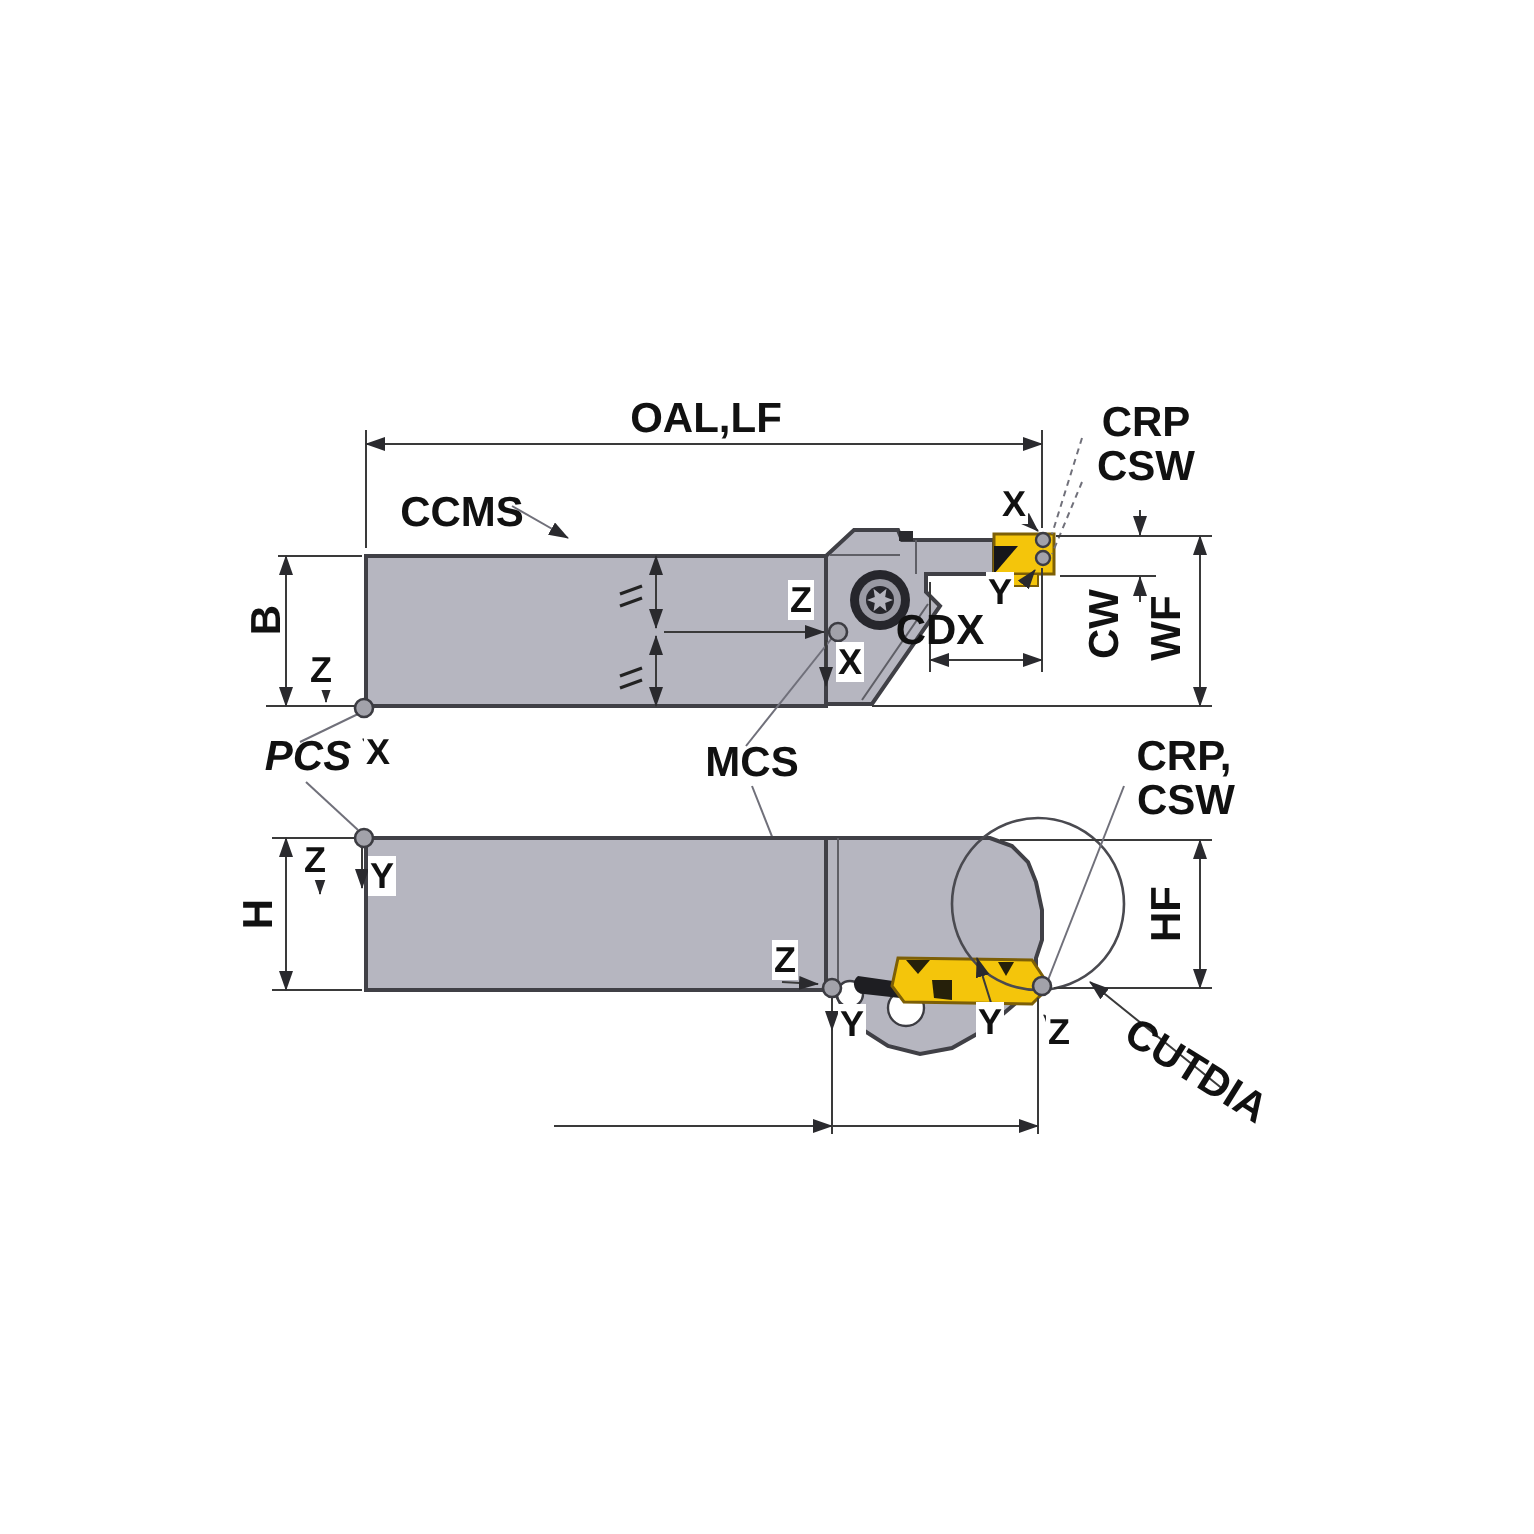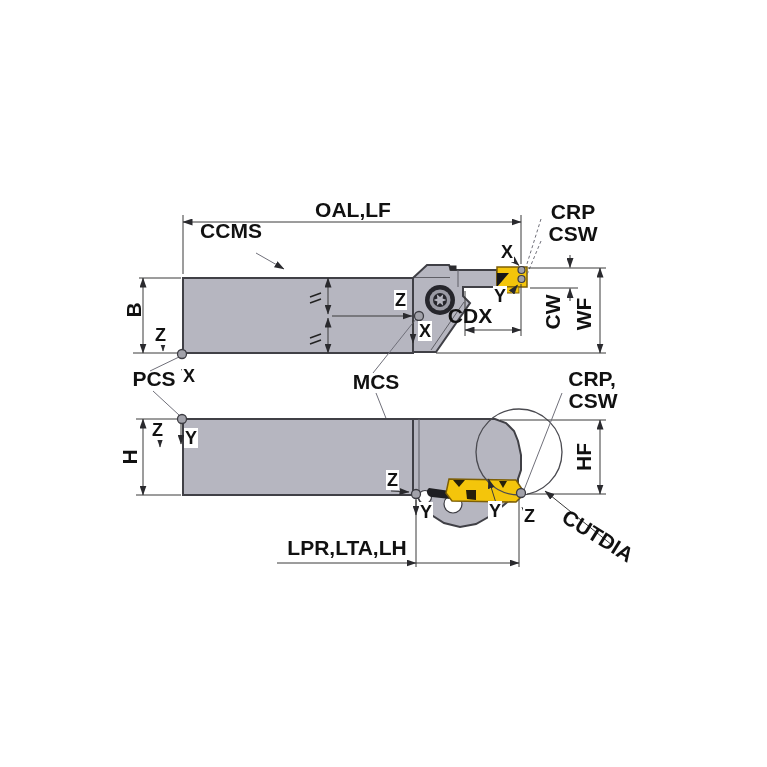--- a/index.html
+++ b/index.html
@@ -141,42 +141,41 @@
     <line x1="416" y1="499" x2="416" y2="515" class="dim" marker-end="url(#arr)"></line>
     <line x1="496" y1="503" x2="488.5" y2="479" class="dim" marker-end="url(#arr)"></line>
     <line x1="527" y1="514" x2="522" y2="507.5" class="dim" marker-end="url(#arr)"></line>
 
     <circle cx="182" cy="419" r="4.5" stroke="#3c3c42" stroke-width="1.3" fill="#a2a2aa"></circle>
     <circle cx="416" cy="494" r="4.5" stroke="#3c3c42" stroke-width="1.3" fill="#a2a2aa"></circle>
     <circle cx="521" cy="493" r="4.5" stroke="#3c3c42" stroke-width="1.3" fill="#a2a2aa"></circle>
   </svg>
 
   <div class="lbl" style="left:283px;top:199px;width:140px;">OAL,LF</div>
-  <div class="lbl left" style="left:189px;top:220px;width:84px;">CCMS</div>
+  <div class="lbl left" style="left:189px;top:246px;width:84px;">CCMS</div>
   <div class="lbl left" style="left:541px;top:201px;width:64px;">CRP</div>
   <div class="lbl left" style="left:541px;top:223px;width:64px;">CSW</div>
   <div class="lbl axis" style="left:500px;top:242px;">X</div>
   <div class="lbl axis" style="left:493px;top:286px;">Y</div>
   <div class="lbl" style="left:443px;top:305px;width:54px;">CDX</div>
   <div class="lbl rot" style="left:528px;top:301px;width:50px;">CW</div>
   <div class="lbl rot" style="left:559px;top:303px;width:50px;">WF</div>
   <div class="lbl rot" style="left:109px;top:299px;width:50px;">B</div>
-  <div class="lbl left" style="left:126px;top:368px;width:56px;">PCS</div>
+  <div class="lbl left" style="left:126px;top:368px;width:56px;font-style:italic;">PCS</div>
   <div class="lbl left" style="left:347px;top:371px;width:58px;">MCS</div>
   <div class="lbl axis" style="left:154px;top:325px;">Z</div>
   <div class="lbl axis" style="left:182px;top:366px;">X</div>
   <div class="lbl axis" style="left:394px;top:290px;">Z</div>
   <div class="lbl axis" style="left:418px;top:321px;">X</div>
 
   <div class="lbl rot" style="left:105px;top:446px;width:50px;">H</div>
   <div class="lbl rot" style="left:559px;top:446px;width:50px;">HF</div>
   <div class="lbl left" style="left:560px;top:368px;width:64px;">CRP,</div>
   <div class="lbl left" style="left:561px;top:390px;width:64px;">CSW</div>
   <div class="lbl cutdia" style="left:564px;top:504px;width:100px;">CUTDIA</div>
-  <div class="lbl" style="left:274px;top:537px;width:146px;">LPR,LTA,LH</div>
   <div class="lbl axis" style="left:151px;top:420px;">Z</div>
   <div class="lbl axis" style="left:184px;top:428px;">Y</div>
   <div class="lbl axis" style="left:386px;top:470px;">Z</div>
   <div class="lbl axis" style="left:419px;top:502px;">Y</div>
   <div class="lbl axis" style="left:488px;top:501px;">Y</div>
   <div class="lbl axis" style="left:523px;top:506px;">Z</div>
 
 </div>
 
 </body></html>

